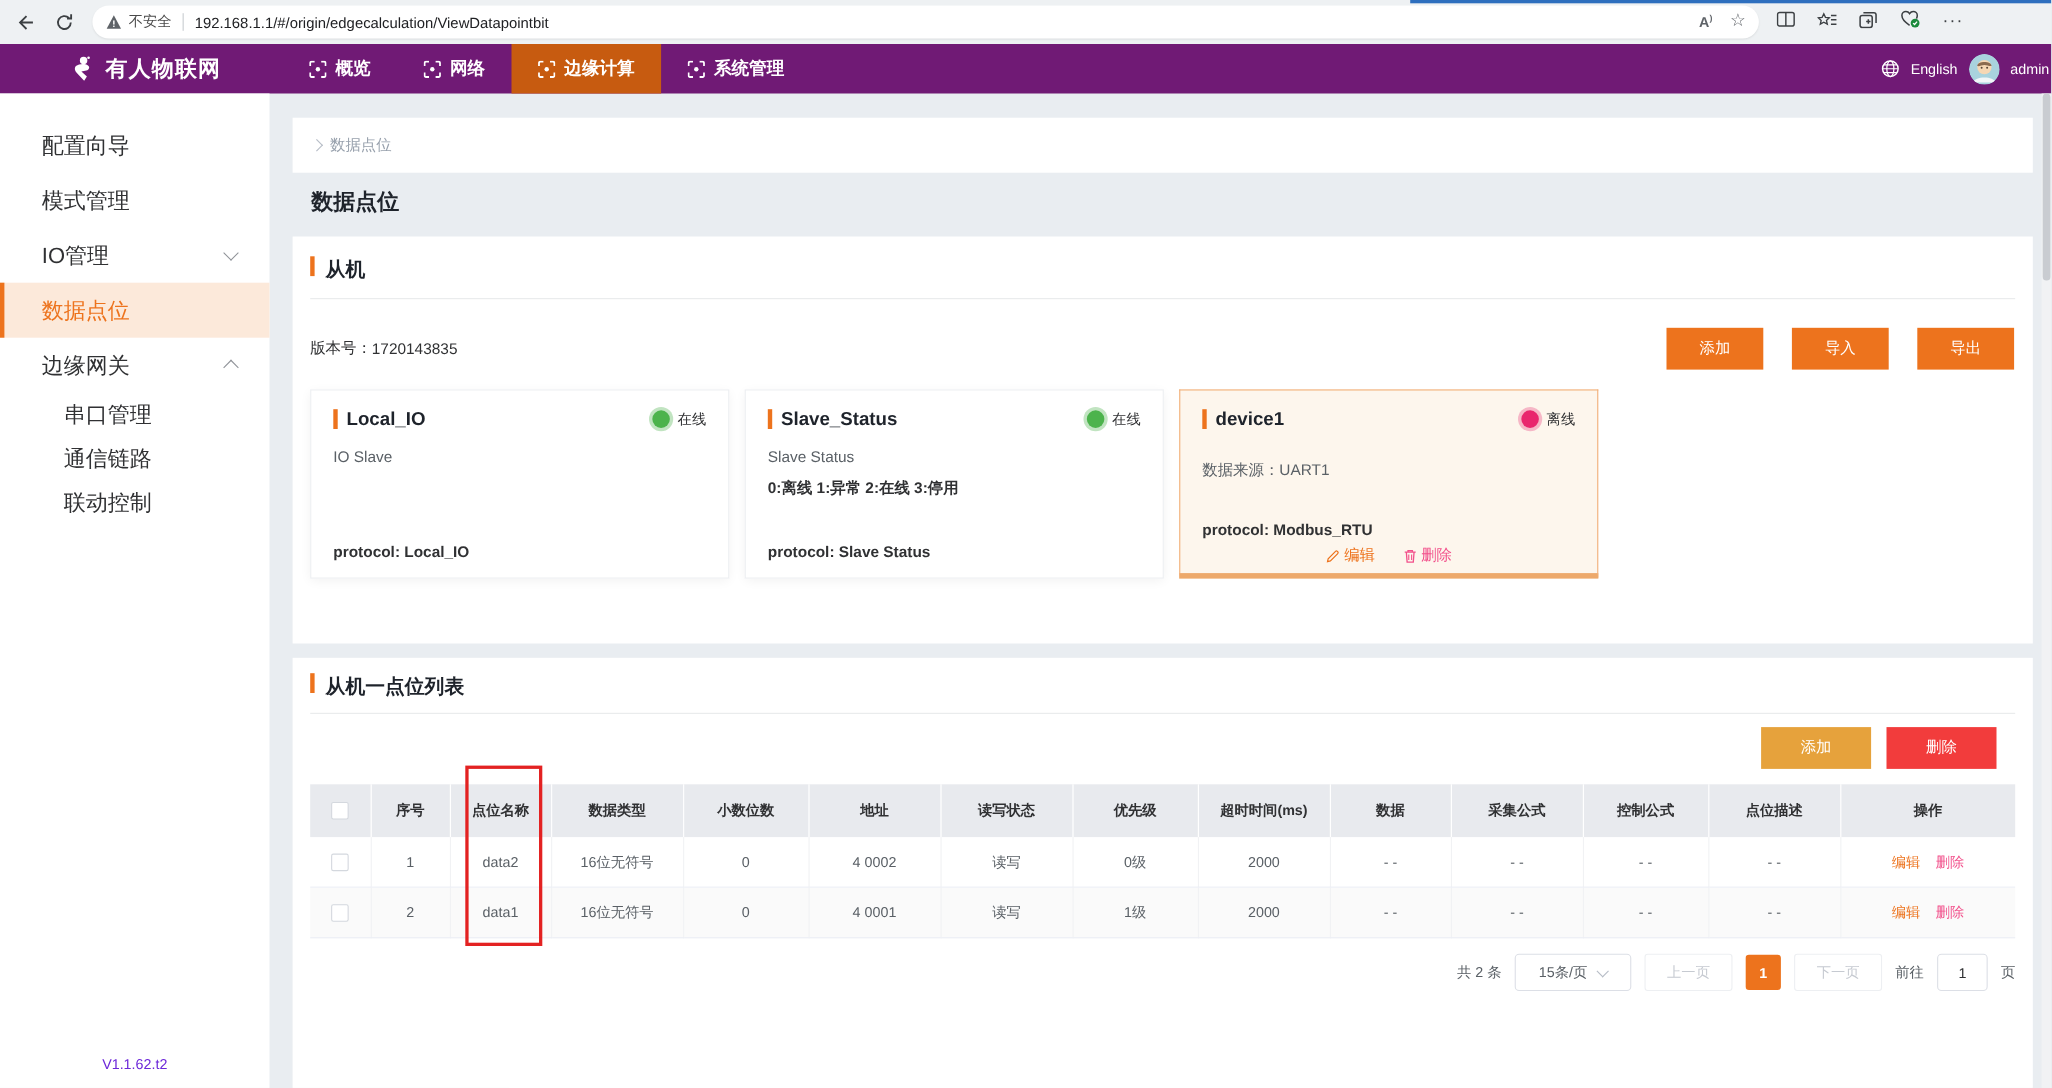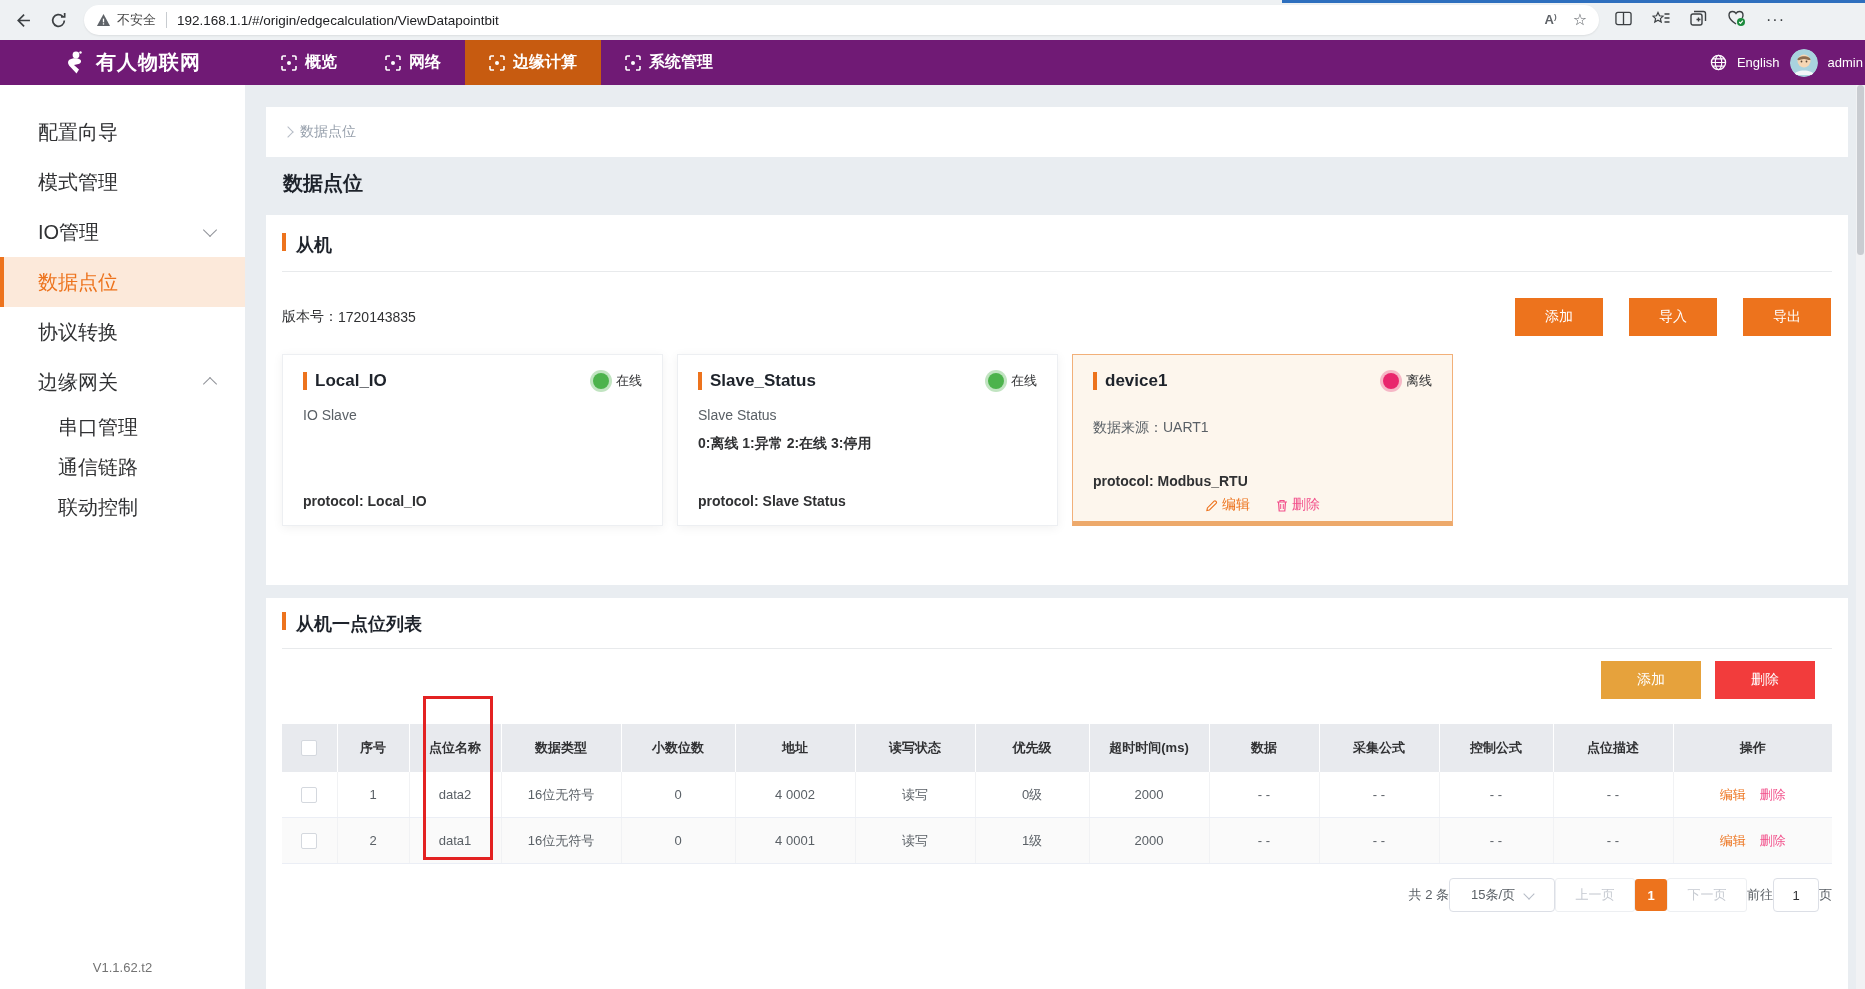--- a/index.html
+++ b/index.html
@@ -31,21 +31,21 @@
   .avatar{width:28px;height:28px;border-radius:50%;overflow:hidden;flex:0 0 auto;}
 
   
   .sidebar{position:absolute;top:85px;left:0;width:245px;bottom:0;background:#fff;padding-top:22px;box-sizing:border-box;}
   .side-item{position:relative;display:flex;align-items:center;height:50px;padding-left:38px;font-size:20px;color:#303133;cursor:pointer;}
   .side-item.sub{height:40px;padding-left:58px;}
   .side-item.active{background:#FCE9DA;color:#ED731D;border-left:4px solid #ED731D;padding-left:34px;}
   .side-chev{position:absolute;right:30px;width:9px;height:9px;border-right:1.5px solid #909399;border-bottom:1.5px solid #909399;}
   .side-chev.down{transform:rotate(45deg);margin-top:-4px;}
   .side-chev.up{transform:rotate(-135deg);margin-top:4px;}
-  .side-version{position:absolute;bottom:14px;left:0;width:100%;text-align:center;color:#737373;font-size:13px;}
+  .side-version{position:absolute;bottom:14px;left:0;width:100%;text-align:center;color:#6d28d9;font-size:13px;}
 
   
   .breadcrumb-bar{position:absolute;top:107px;left:266px;width:1582px;height:50px;background:#fff;display:flex;align-items:center;padding-left:18px;box-sizing:border-box;color:#97A0AC;font-size:14px;gap:8px;}
   .bc-chev{width:7px;height:7px;border-right:1.5px solid #B6BCC6;border-top:1.5px solid #B6BCC6;transform:rotate(45deg);}
   .page-title{position:absolute;top:170px;left:283px;font-size:20px;font-weight:bold;color:#1E232B;}
 
   .panel{position:absolute;left:266px;width:1582px;background:#fff;box-sizing:border-box;}
   .panel1{top:215px;height:370px;}
   .panel2{top:598px;height:391px;}
   .sec-head{display:flex;align-items:flex-start;gap:10px;padding:18px 0 0 16px;}
@@ -75,33 +75,33 @@
   .card-proto{position:absolute;left:20px;bottom:16px;font-size:14px;font-weight:bold;color:#303133;}
   .card.offline .card-proto{bottom:32px;}
   .card-actions{position:absolute;left:0;right:0;bottom:7px;display:flex;justify-content:center;gap:26px;font-size:14px;}
   .link-edit{color:#ED731D;display:flex;align-items:center;gap:4px;cursor:pointer;}
   .link-del{color:#F2508B;display:flex;align-items:center;gap:4px;cursor:pointer;}
 
   .table-btns{display:flex;justify-content:flex-end;gap:14px;margin:12px 33px 0 0;}
   .btn-amber{width:100px;height:38px;background:#E6A23C;}
   .btn-red{width:100px;height:38px;background:#F23C3C;}
 
-  table.grid{margin:25px 16px 0 16px;border-collapse:collapse;table-layout:fixed;width:1550px;font-size:13px;}
+  table.grid{margin:14px 16px 0 16px;border-collapse:collapse;table-layout:fixed;width:1550px;font-size:13px;}
   .grid th{background:#E8EAEE;height:48px;font-weight:bold;color:#303133;border-right:1px solid #fff;padding:0;text-align:center;}
   .grid th:last-child{border-right:none;}
   .grid td{height:45px;text-align:center;color:#5A6066;border-right:1px solid #F1F2F4;border-bottom:1px solid #EBEEF5;padding:0;}
   .grid td:last-child{border-right:none;}
   .grid tr.even td{background:#FAFAFA;}
   .cb{display:inline-block;width:14px;height:14px;background:#fff;border:1px solid #D4D8DE;border-radius:2px;vertical-align:middle;cursor:pointer;}
   .cell-actions{display:flex;justify-content:center;gap:14px;}
   .cell-actions span{cursor:pointer;}
   .t-edit{color:#ED731D;}
   .t-del{color:#F2508B;}
 
-  .pagination{display:flex;justify-content:flex-end;align-items:center;margin:14px 16px 0 0;font-size:13px;color:#5A6066;}
+  .pagination{display:flex;justify-content:flex-end;align-items:center;gap:12px;margin:14px 16px 0 0;font-size:13px;color:#5A6066;}
   .page-select{width:104px;height:32px;border:1px solid #DCDFE6;border-radius:4px;display:flex;align-items:center;justify-content:center;gap:10px;background:#fff;cursor:pointer;}
   .sel-chev{width:7px;height:7px;border-right:1.5px solid #B6BCC6;border-bottom:1.5px solid #B6BCC6;transform:rotate(45deg);margin-top:-3px;}
   .pg-btn{width:78px;height:32px;border:1px solid #EDEFF2;background:#fff;color:#C6CAD1;display:flex;align-items:center;justify-content:center;border-radius:3px;cursor:pointer;}
   .pg-current{width:32px;height:32px;background:#ED731D;color:#fff;font-weight:bold;display:flex;align-items:center;justify-content:center;border-radius:3px;cursor:pointer;}
   .goto-input{width:40px;height:30px;border:1px solid #DCDFE6;border-radius:4px;text-align:center;font-size:13px;color:#303133;font-family:inherit;box-sizing:content-box;}
 
   .red-annotation{position:absolute;left:423px;top:696px;width:64px;height:158px;border:3px solid #E32222;z-index:5;}
 
   .scrollbar{position:absolute;top:85px;right:0;bottom:0;width:9px;background:#F1F2F4;}
   .scroll-thumb{position:absolute;top:0;left:1px;width:7px;height:170px;background:#C9CCD1;border-radius:4px;}
@@ -237,23 +237,20 @@
       </div>
     <div class="side-item">
         <span>模式管理</span>
       </div>
     <div class="side-item">
         <span>IO管理</span>
         <span class="side-chev down"></span>
       </div>
     <div class="side-item active">
         <span>数据点位</span>
-      </div>
-    <div class="side-item">
-        <span>协议转换</span>
       </div>
     <div class="side-item">
         <span>边缘网关</span>
         <span class="side-chev up"></span>
       </div>
     <div class="side-item sub">
         <span>串口管理</span>
       </div>
     <div class="side-item sub">
         <span>通信链路</span>

